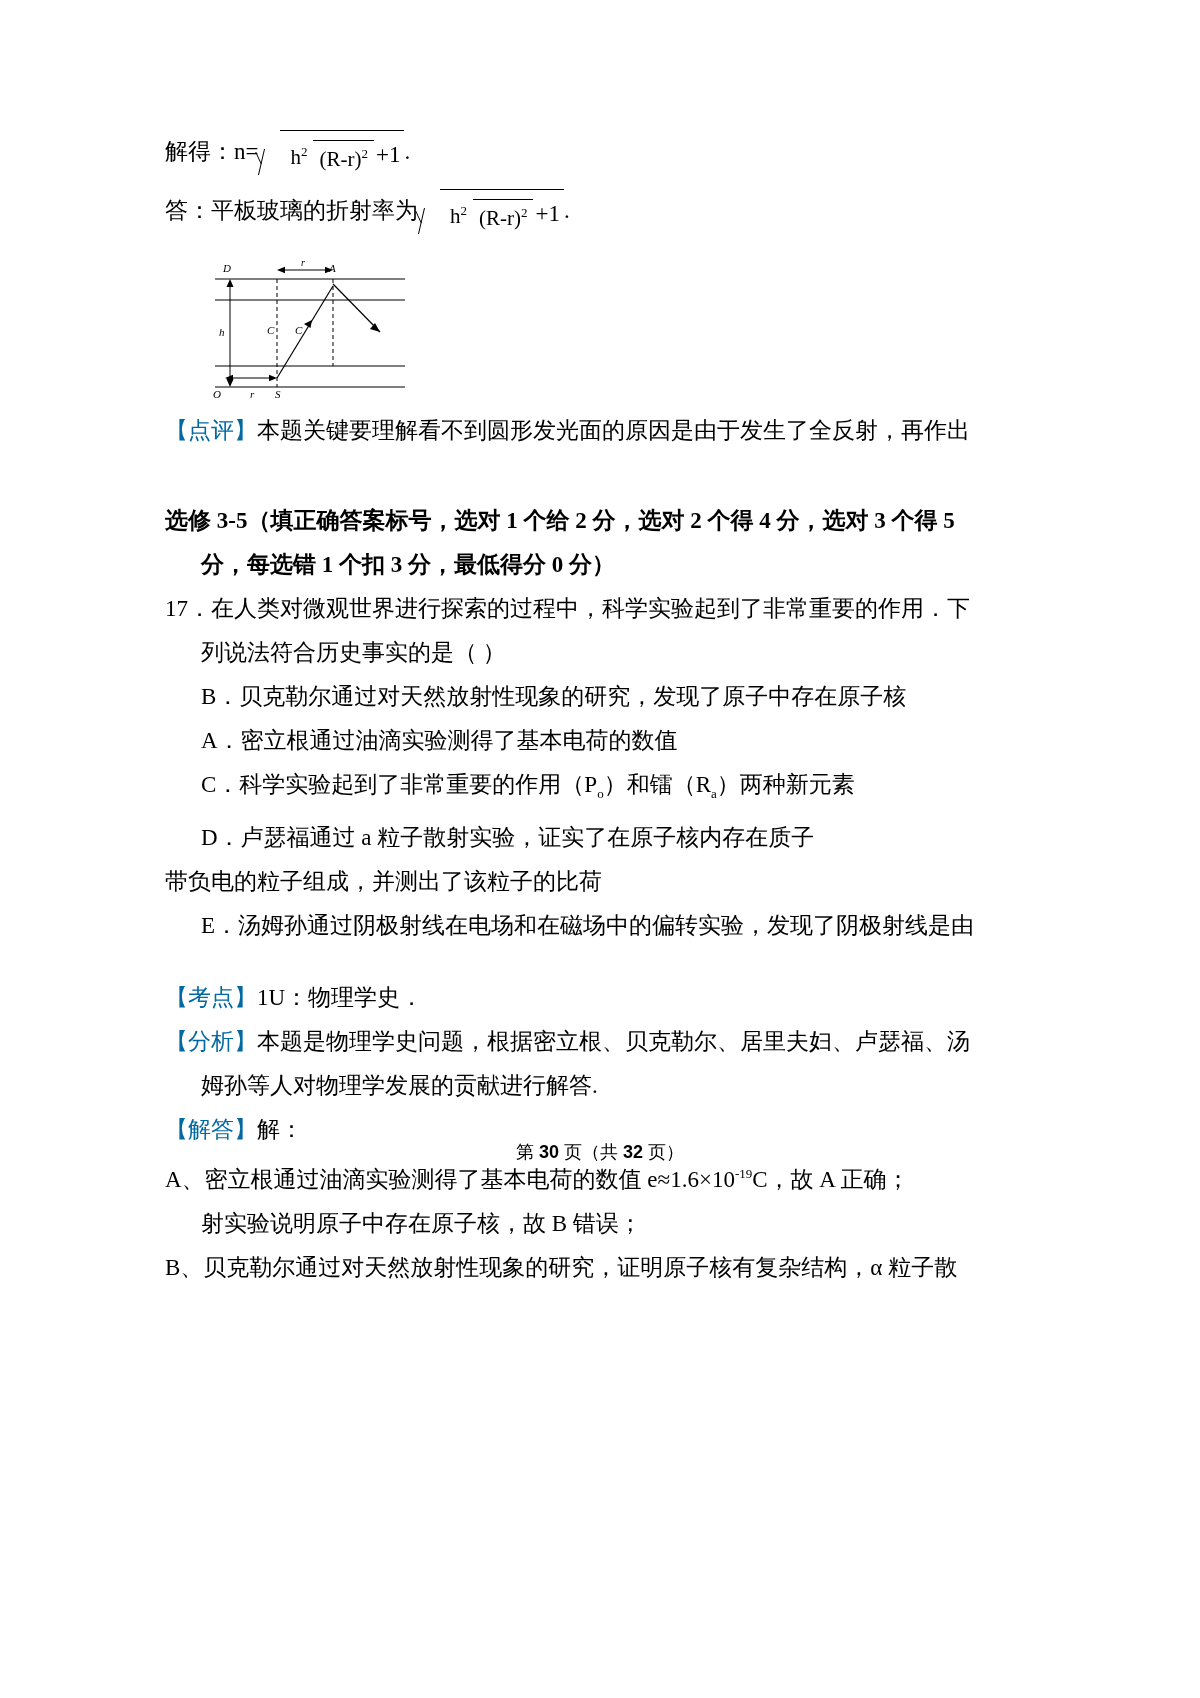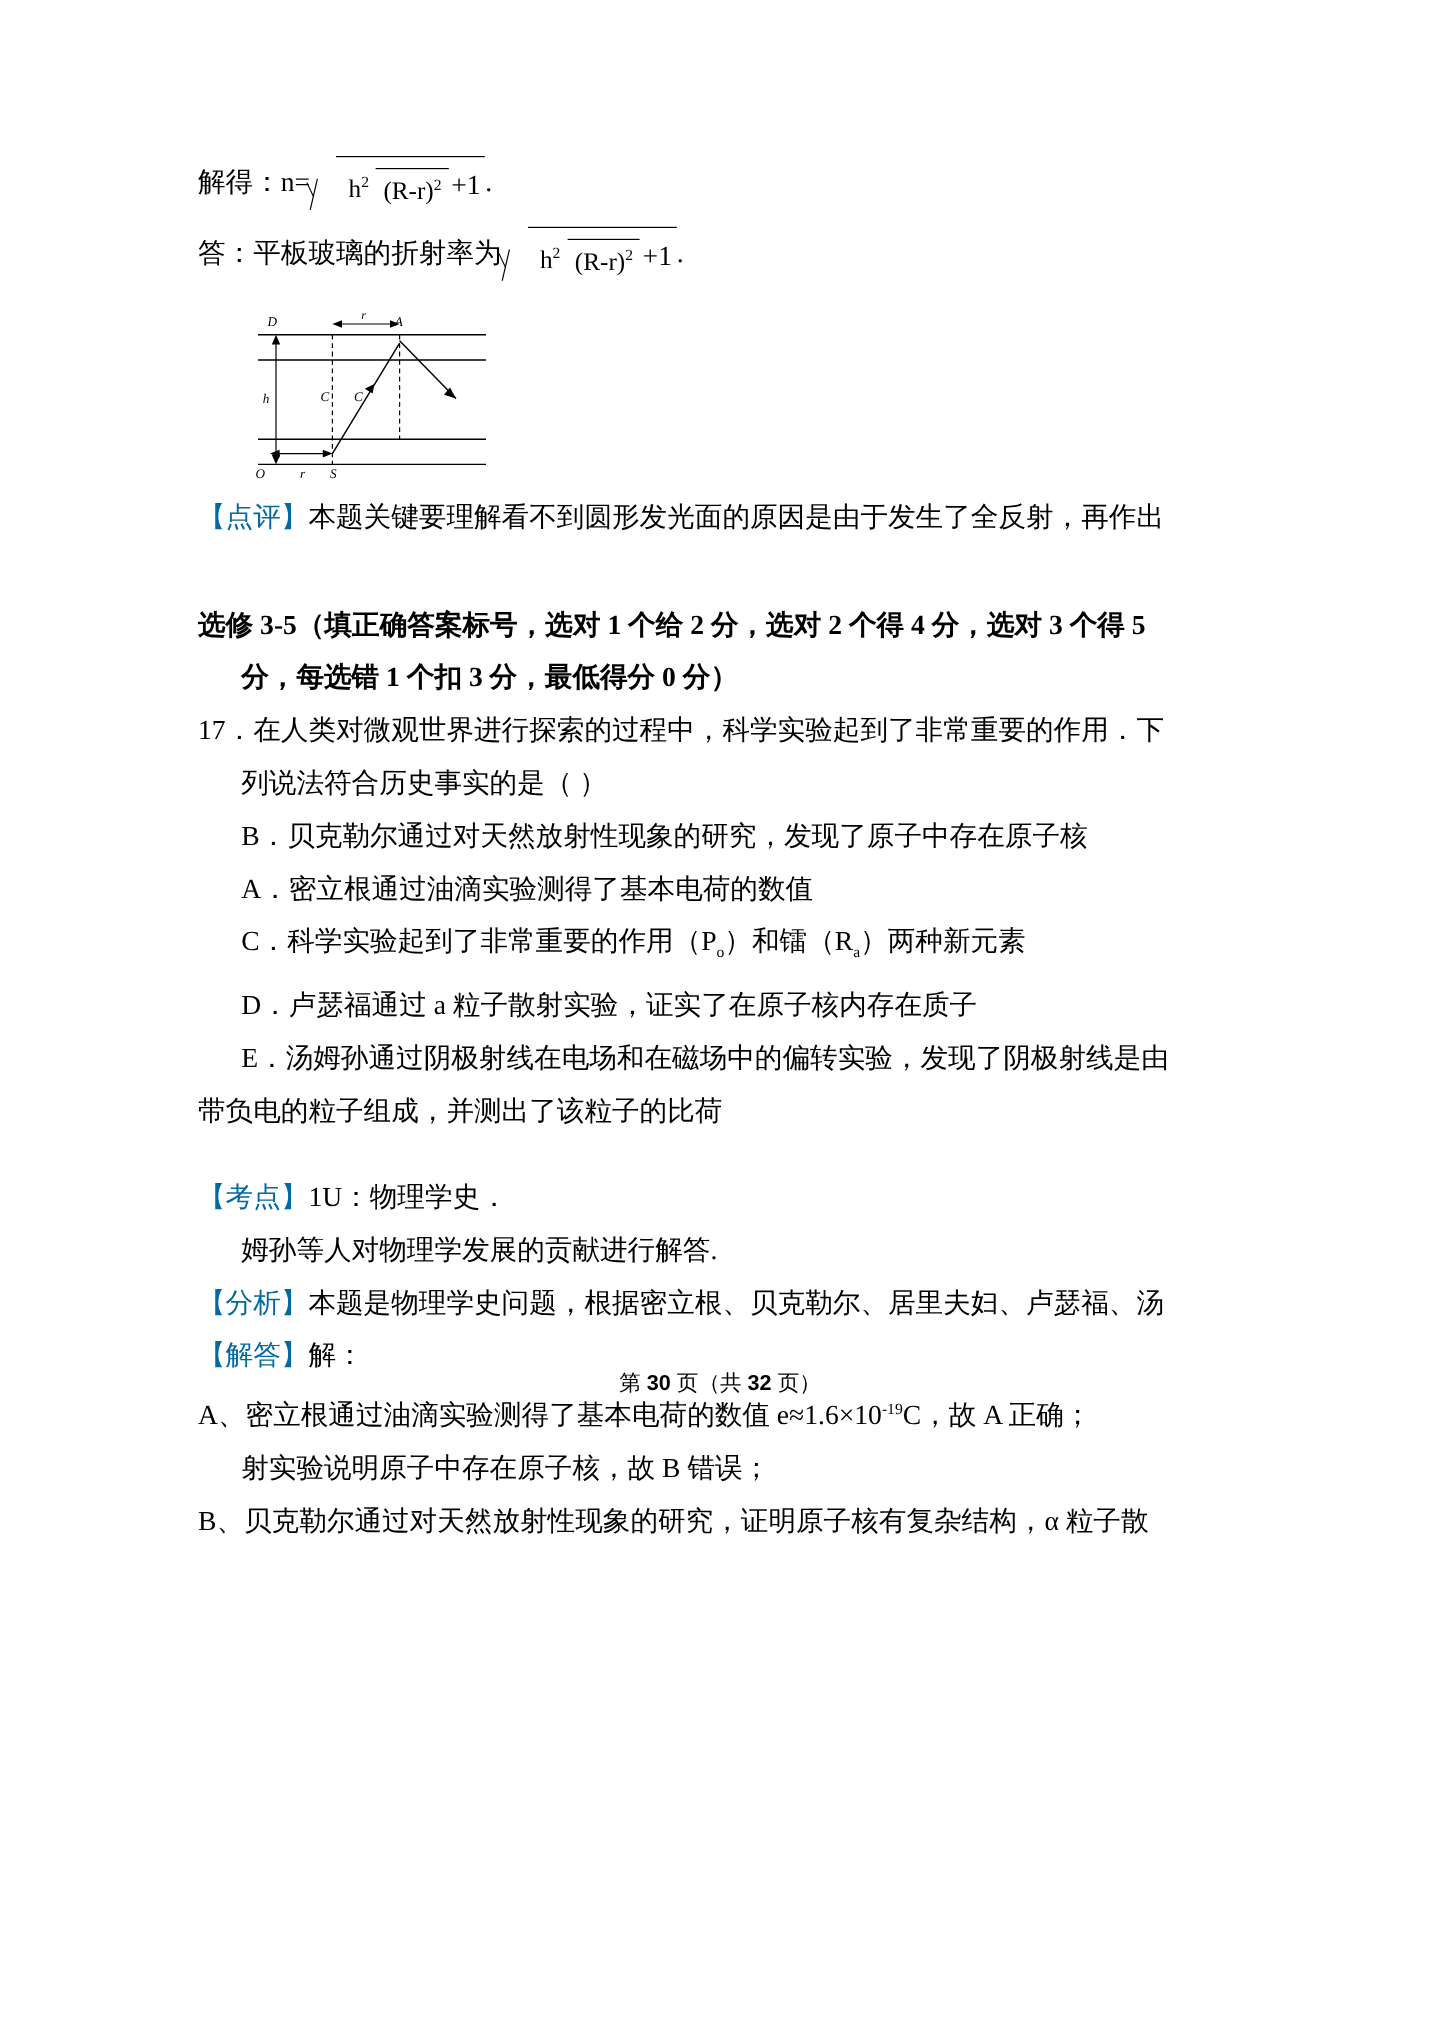--- a/index.html
+++ b/index.html
@@ -221,37 +221,37 @@
   </div>
   <div class="line indent">
     <span>A．密立根通过油滴实验测得了基本电荷的数值</span>
   </div>
   <div class="line indent">
     <span>C．科学实验起到了非常重要的作用（P</span><sub class="e">o</sub><span>）和镭（R</span><sub class="e">a</sub><span>）两种新元素</span>
   </div>
   <div class="line indent">
     <span>D．卢瑟福通过 a 粒子散射实验，证实了在原子核内存在质子</span>
   </div>
+  <div class="line">
+    <span>带负电的粒子组成，并测出了该粒子的比荷</span>
+  </div>
   <div class="line indent">
     <span>E．汤姆孙通过阴极射线在电场和在磁场中的偏转实验，发现了阴极射线是由</span>
   </div>
-  <div class="line">
-    <span>带负电的粒子组成，并测出了该粒子的比荷</span>
-  </div>
 
   <div class="gap-md"></div>
 
   <div class="line">
     <span class="tag">【考点】</span><span>1U：物理学史．</span>
   </div>
+  <div class="line">
+    <span class="tag">【分析】</span><span>本题是物理学史问题，根据密立根、贝克勒尔、居里夫妇、卢瑟福、汤</span>
+  </div>
   <div class="line indent">
     <span>姆孙等人对物理学发展的贡献进行解答.</span>
-  </div>
-  <div class="line">
-    <span class="tag">【分析】</span><span>本题是物理学史问题，根据密立根、贝克勒尔、居里夫妇、卢瑟福、汤</span>
   </div>
   <div class="line">
     <span class="tag">【解答】</span><span>解：</span>
   </div>
 
   <div class="line">
     <span>A、密立根通过油滴实验测得了基本电荷的数值 e≈1.6×10</span><sup class="e">-19</sup><span>C，故 A 正确；</span>
   </div>
   <div class="line indent">
     <span>射实验说明原子中存在原子核，故 B 错误；</span>

